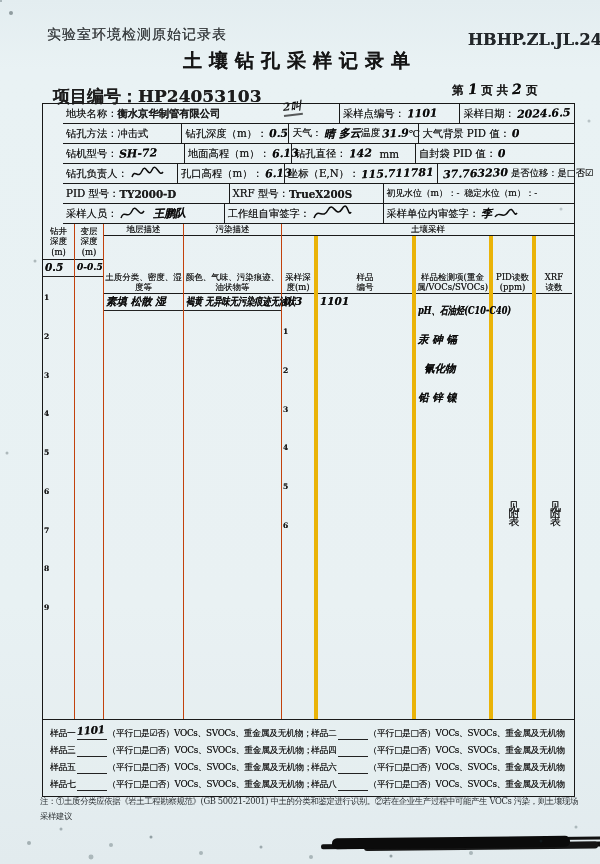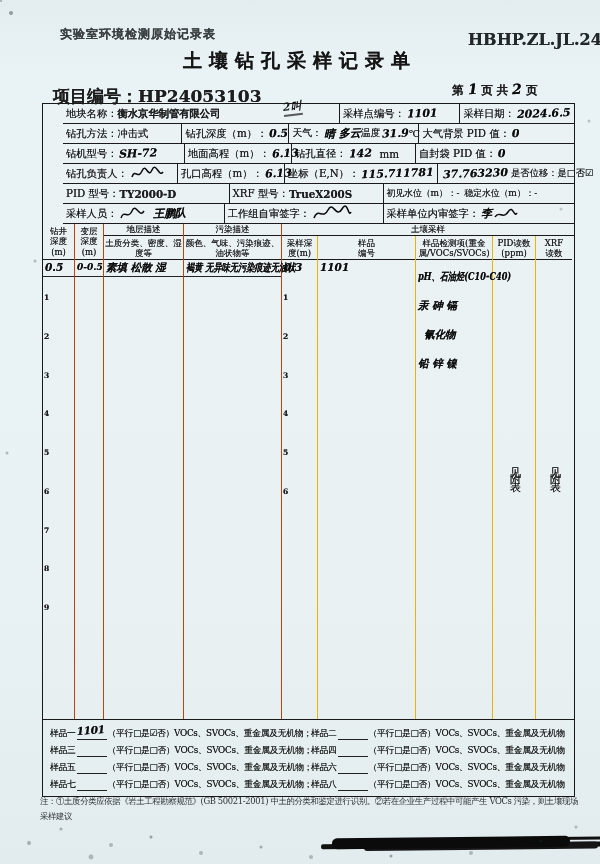--- a/index.html
+++ b/index.html
@@ -6,44 +6,44 @@
   body{
     width:600px;height:864px;position:relative;overflow:hidden;
     background:linear-gradient(180deg,#e3edf0 0%,#e9f2f4 8%,#e8f1f3 70%,#e2ebee 100%);
     font-family:"DejaVu Serif","Liberation Serif",serif;
     color:#1d1d1d;
   }
   .printed{text-shadow:0 0 .35px rgba(20,20,20,.8);}
   .hw{font-family:"DejaVu Serif","Liberation Serif",serif;font-style:italic;font-weight:700;color:#0c0c0c;}
   .abs{position:absolute;}
   
-  .doc-type{left:60px;top:26px;font-size:12px;font-weight:700;color:#3a3f42;letter-spacing:1px;filter:blur(.4px);}
+  .doc-type{left:47px;top:26px;font-size:14px;font-weight:400;color:#3a3f42;letter-spacing:1px;filter:blur(.4px);}
   .doc-code{left:468px;top:30px;font-size:16px;font-weight:700;color:#23282b;}
   .title{left:0;top:48px;width:600px;text-align:center;font-size:19px;font-weight:700;letter-spacing:7px;color:#151515;}
   .project{left:53px;top:85px;font-size:17px;font-weight:700;}
   .pagebox{left:452px;top:81px;font-size:11.5px;font-weight:700;}
   .pagebox .hw{font-size:14px;padding:0 4px;display:inline-block;transform:rotate(-3deg);}
   
   .form{left:42px;top:103px;width:531px;border:1.6px solid #181818;background:rgba(255,255,255,.06);}
   .irow{display:flex;height:19px;border-bottom:1px solid #1a1a1a;font-size:10.3px;align-items:center;margin-left:20px;}
   .ic{box-sizing:border-box;height:100%;display:flex;align-items:center;padding:0 3px;border-right:1px solid #1a1a1a;white-space:nowrap;overflow:visible;}
   .ic:last-child{border-right:none;}
   .ic .hw{margin-left:2px;font-size:11px;transform:rotate(-2deg);}
   .sig{margin-left:2px;}
   
   .grid{display:flex;height:495px;border-bottom:1px solid #1a1a1a;font-size:8.5px;}
   .gc{box-sizing:border-box;border-right:1px solid #c2410c;display:flex;flex-direction:column;position:relative;}
   .gc:last-child,.ggc:last-child{border-right:none;}
   .ghead3{height:35px;border-bottom:1px solid #1a1a1a;display:flex;flex-direction:column;align-items:center;justify-content:center;line-height:10.5px;text-align:center;}
   .gtitle{height:11px;border-bottom:1px solid #1a1a1a;text-align:center;line-height:11px;}
-  .gsub{height:23px;border-bottom:1px solid #1a1a1a;display:flex;flex-direction:column;align-items:center;justify-content:center;text-align:center;line-height:10px;padding:0 1px;}
+  .gsub{height:23px;border-bottom:1px solid #1a1a1a;display:flex;flex-direction:column;align-items:center;justify-content:center;text-align:center;line-height:10px;padding:0 1px;margin-top:34px;}
   .gbody{flex:1;position:relative;}
   .ggroup{display:flex;flex-direction:column;box-sizing:border-box;}
   .ggcols{display:flex;flex:1;}
-  .ggc{box-sizing:border-box;border-right:1px solid #eab308;display:flex;flex-direction:column;position:relative;}
+  .ggc{box-sizing:border-box;border-right:4px solid #eab308;display:flex;flex-direction:column;position:relative;}
   .dval{height:16px;line-height:15px;border-bottom:1px solid #232323;text-align:left;padding:0 2px;font-size:10.5px;white-space:nowrap;}
   .dval2{height:16px;line-height:15px;text-align:left;padding:0 2px;font-size:10.5px;white-space:nowrap;}
   .squeeze{display:inline-block;transform:scaleX(.78);transform-origin:0 50%;}
   .tick{position:absolute;left:1px;width:8px;font-size:7.5px;color:#1f1f1f;font-weight:700;}
   .items{position:absolute;left:2px;top:3px;width:75px;}
   .items div{height:29px;line-height:26px;font-size:10.5px;white-space:nowrap;}
   .vtext{position:absolute;left:0;right:0;top:198px;display:flex;justify-content:center;}
   .vtext span{writing-mode:vertical-rl;letter-spacing:7px;font-size:11px;color:#222;}
   
   .samples{height:76px;padding:5px 7px 0 7px;font-size:8.8px;box-sizing:border-box;}

